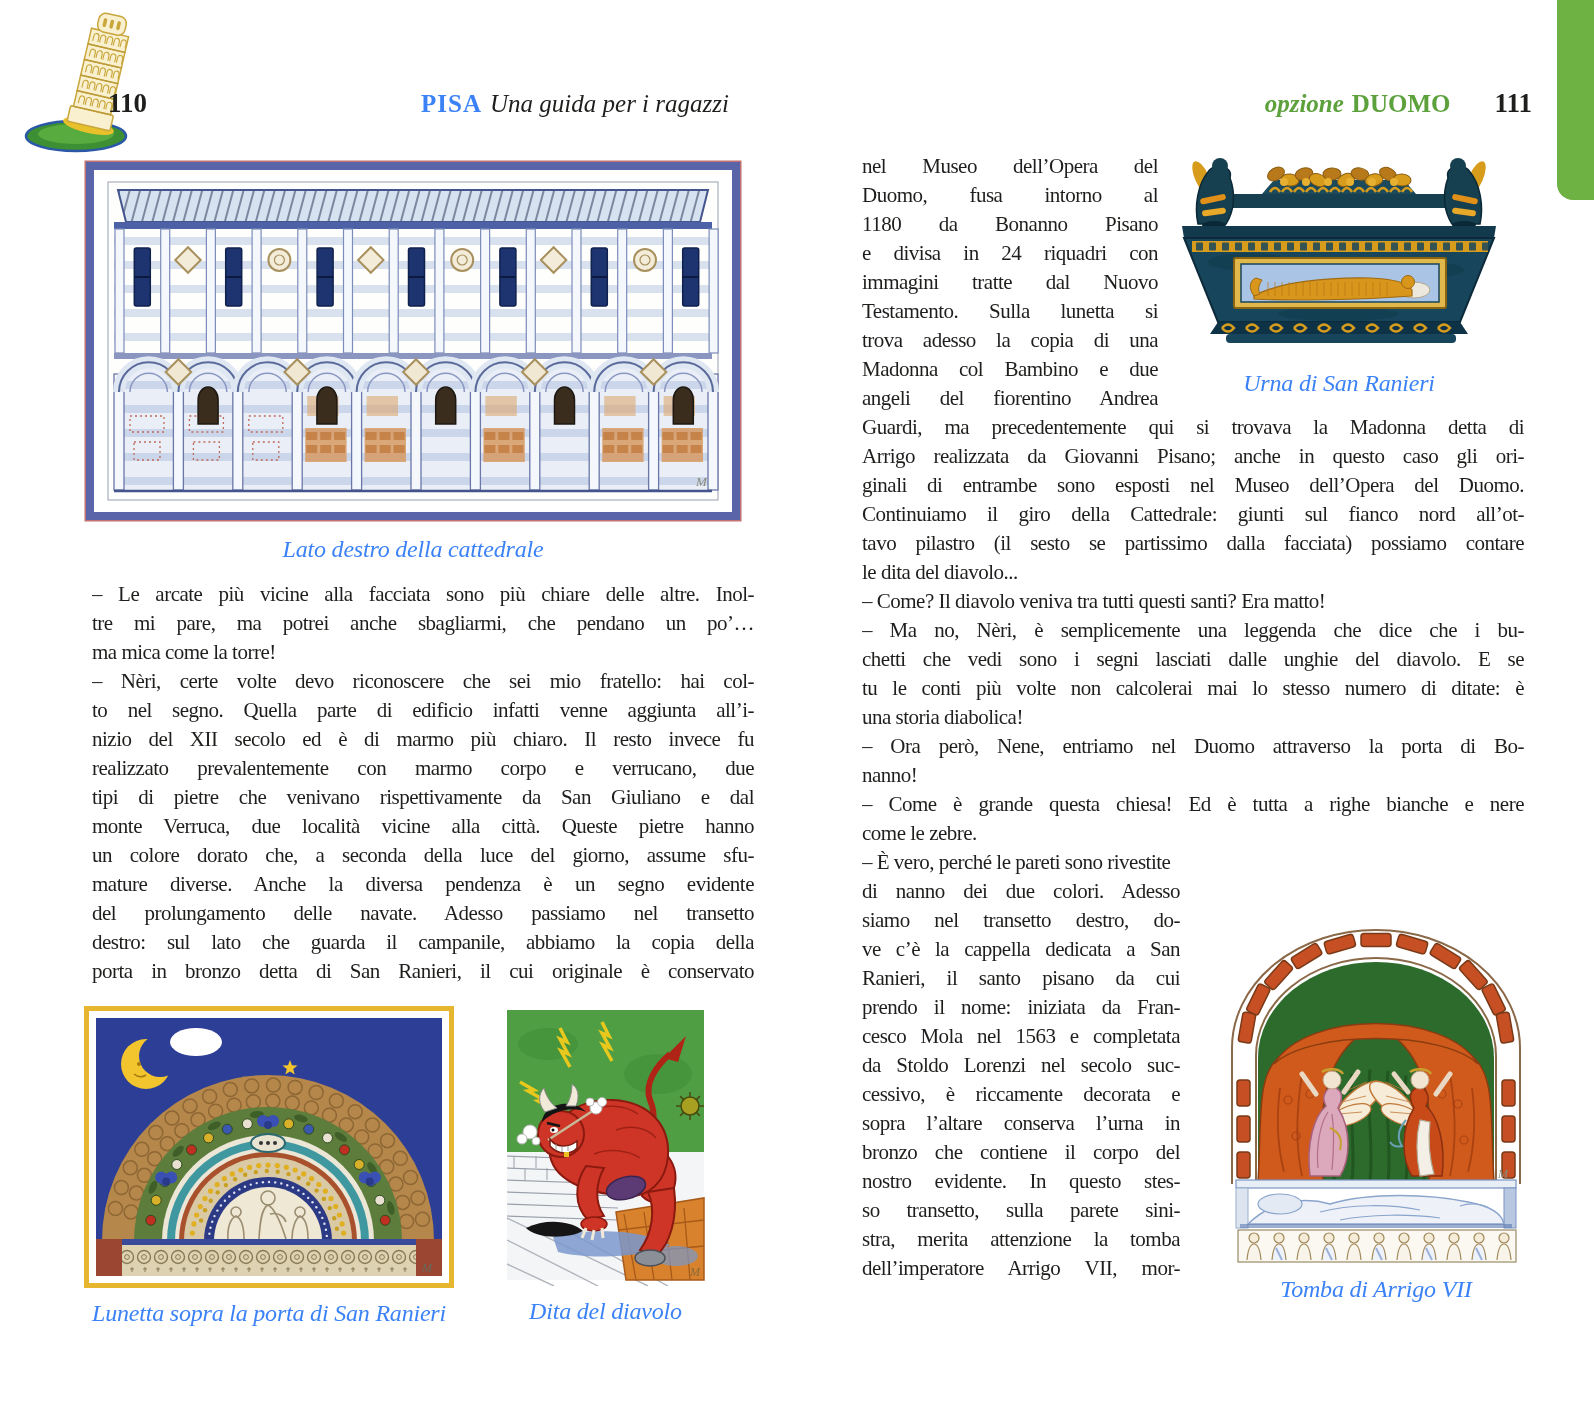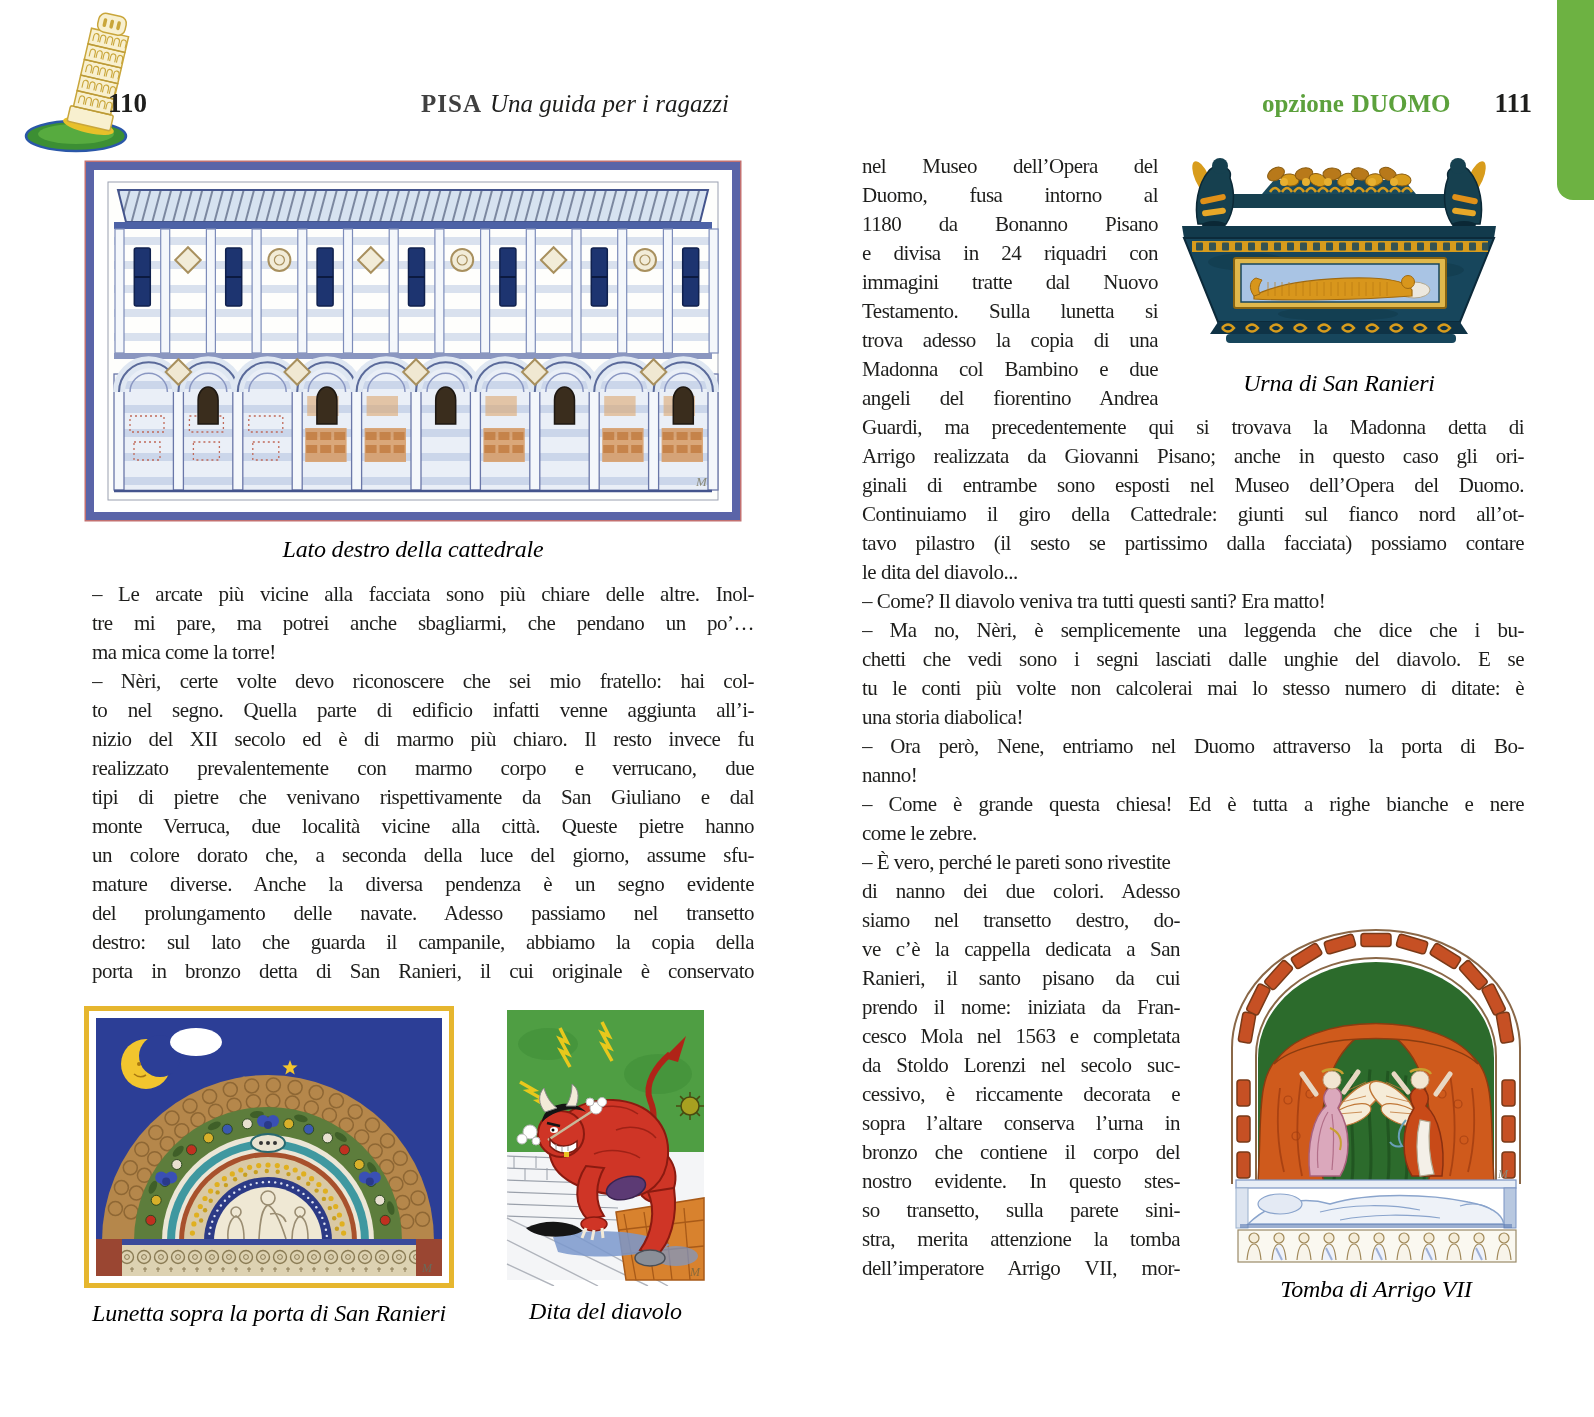--- a/index.html
+++ b/index.html
@@ -5,37 +5,37 @@
   html,body{margin:0;padding:0;}
   body{
     width:1594px;height:1417px;position:relative;background:#ffffff;
     font-family:"Liberation Serif","DejaVu Serif",serif;color:#1e1e1c;
     overflow:hidden;
   }
   .abs{position:absolute;}
   figure{margin:0;padding:0;}
   figcaption{
     text-align:center;font-style:italic;font-size:24px;margin-top:8px;
-    letter-spacing:-0.2px;color:#000000;
+    letter-spacing:-0.2px;color:#3b82f6;
   }
   
   .tline{height:29px;line-height:29px;overflow:hidden;font-size:21px;letter-spacing:-0.5px;}
   .tline.j{text-align:justify;text-align-last:justify;}
   .w-full  .tline{width:662px;}
   .w-medium .tline{width:430px;}
   .w-narrow .tline{width:296px;}
   .w-narrow2 .tline{width:318px;}
   
   #hdr-left-num{left:108px;top:88px;font-size:27px;font-weight:bold;}
   #hdr-center{left:345px;top:90px;width:460px;text-align:center;font-size:25px;}
   #hdr-center .brand{font-weight:bold;letter-spacing:1px;}
   #hdr-center .sub{font-style:italic;margin-left:8px;}
   #hdr-right{left:1100px;top:88px;width:432px;display:flex;justify-content:flex-end;align-items:baseline;gap:44px;}
   #hdr-right .section{font-size:25px;font-weight:bold;}
-  #hdr-right .section .pfx{margin-right:8px;}
+  #hdr-right .section .pfx{font-style:italic;margin-right:8px;}
   #hdr-right .pnum{font-size:27px;font-weight:bold;}
   
   #logo{left:24px;top:2px;width:114px;height:154px;}
   #tab{right:0;top:0;width:37px;height:200px;border-radius:0 0 0 16px;}
   #fig-cathedral{left:84px;top:160px;width:658px;}
   #cap-cathedral{margin-top:10px;}
   #left-text{left:92px;top:580px;width:662px;}
   #fig-lunetta{left:84px;top:1006px;width:370px;}
   #fig-devil{left:498px;top:1004px;width:215px;}
   #right-text{left:862px;top:152px;width:662px;}
@@ -87,21 +87,21 @@
         <rect x="50" y="10" width="28" height="19" rx="7" fill="#f8f0cf" stroke="#c9a63b" stroke-width="1.5"></rect>
         <rect x="55" y="15" width="3.5" height="9" rx="1.7" fill="#c9a63b"></rect>
         <rect x="62" y="15" width="3.5" height="9" rx="1.7" fill="#c9a63b"></rect>
         <rect x="69" y="15" width="3.5" height="9" rx="1.7" fill="#c9a63b"></rect>
         <path d="M45 108 h38 M45 92 h38 M45 76 h38 M45 60 h38 M45 44 h38" stroke="#b8983a" stroke-width="1"></path>
       </g>
     </svg></div>
 
 <div class="abs" id="hdr-left-num">110</div>
 <div class="abs" id="hdr-center">
-  <span class="brand" style="color: #404040; text-align: center;">PISA</span><span class="sub">Una guida per i ragazzi</span>
+  <span class="brand" style="color: #3b82f6; text-align: center;">PISA</span><span class="sub">Una guida per i ragazzi</span>
 </div>
 <div class="abs" id="hdr-right">
   <span class="section" style="color: rgb(92, 161, 60);"><span class="pfx">opzione</span><span>DUOMO</span></span>
   <span class="pnum">111</span>
 </div>
 
 <figure class="abs" id="fig-cathedral">
   <div class="artwork" id="art-cathedral"><svg xmlns="http://www.w3.org/2000/svg" viewBox="0 0 658 362" width="658" height="362">
         <defs>
     <pattern id="hatRoof" width="10" height="10" patternUnits="userSpaceOnUse" patternTransform="rotate(15)">

